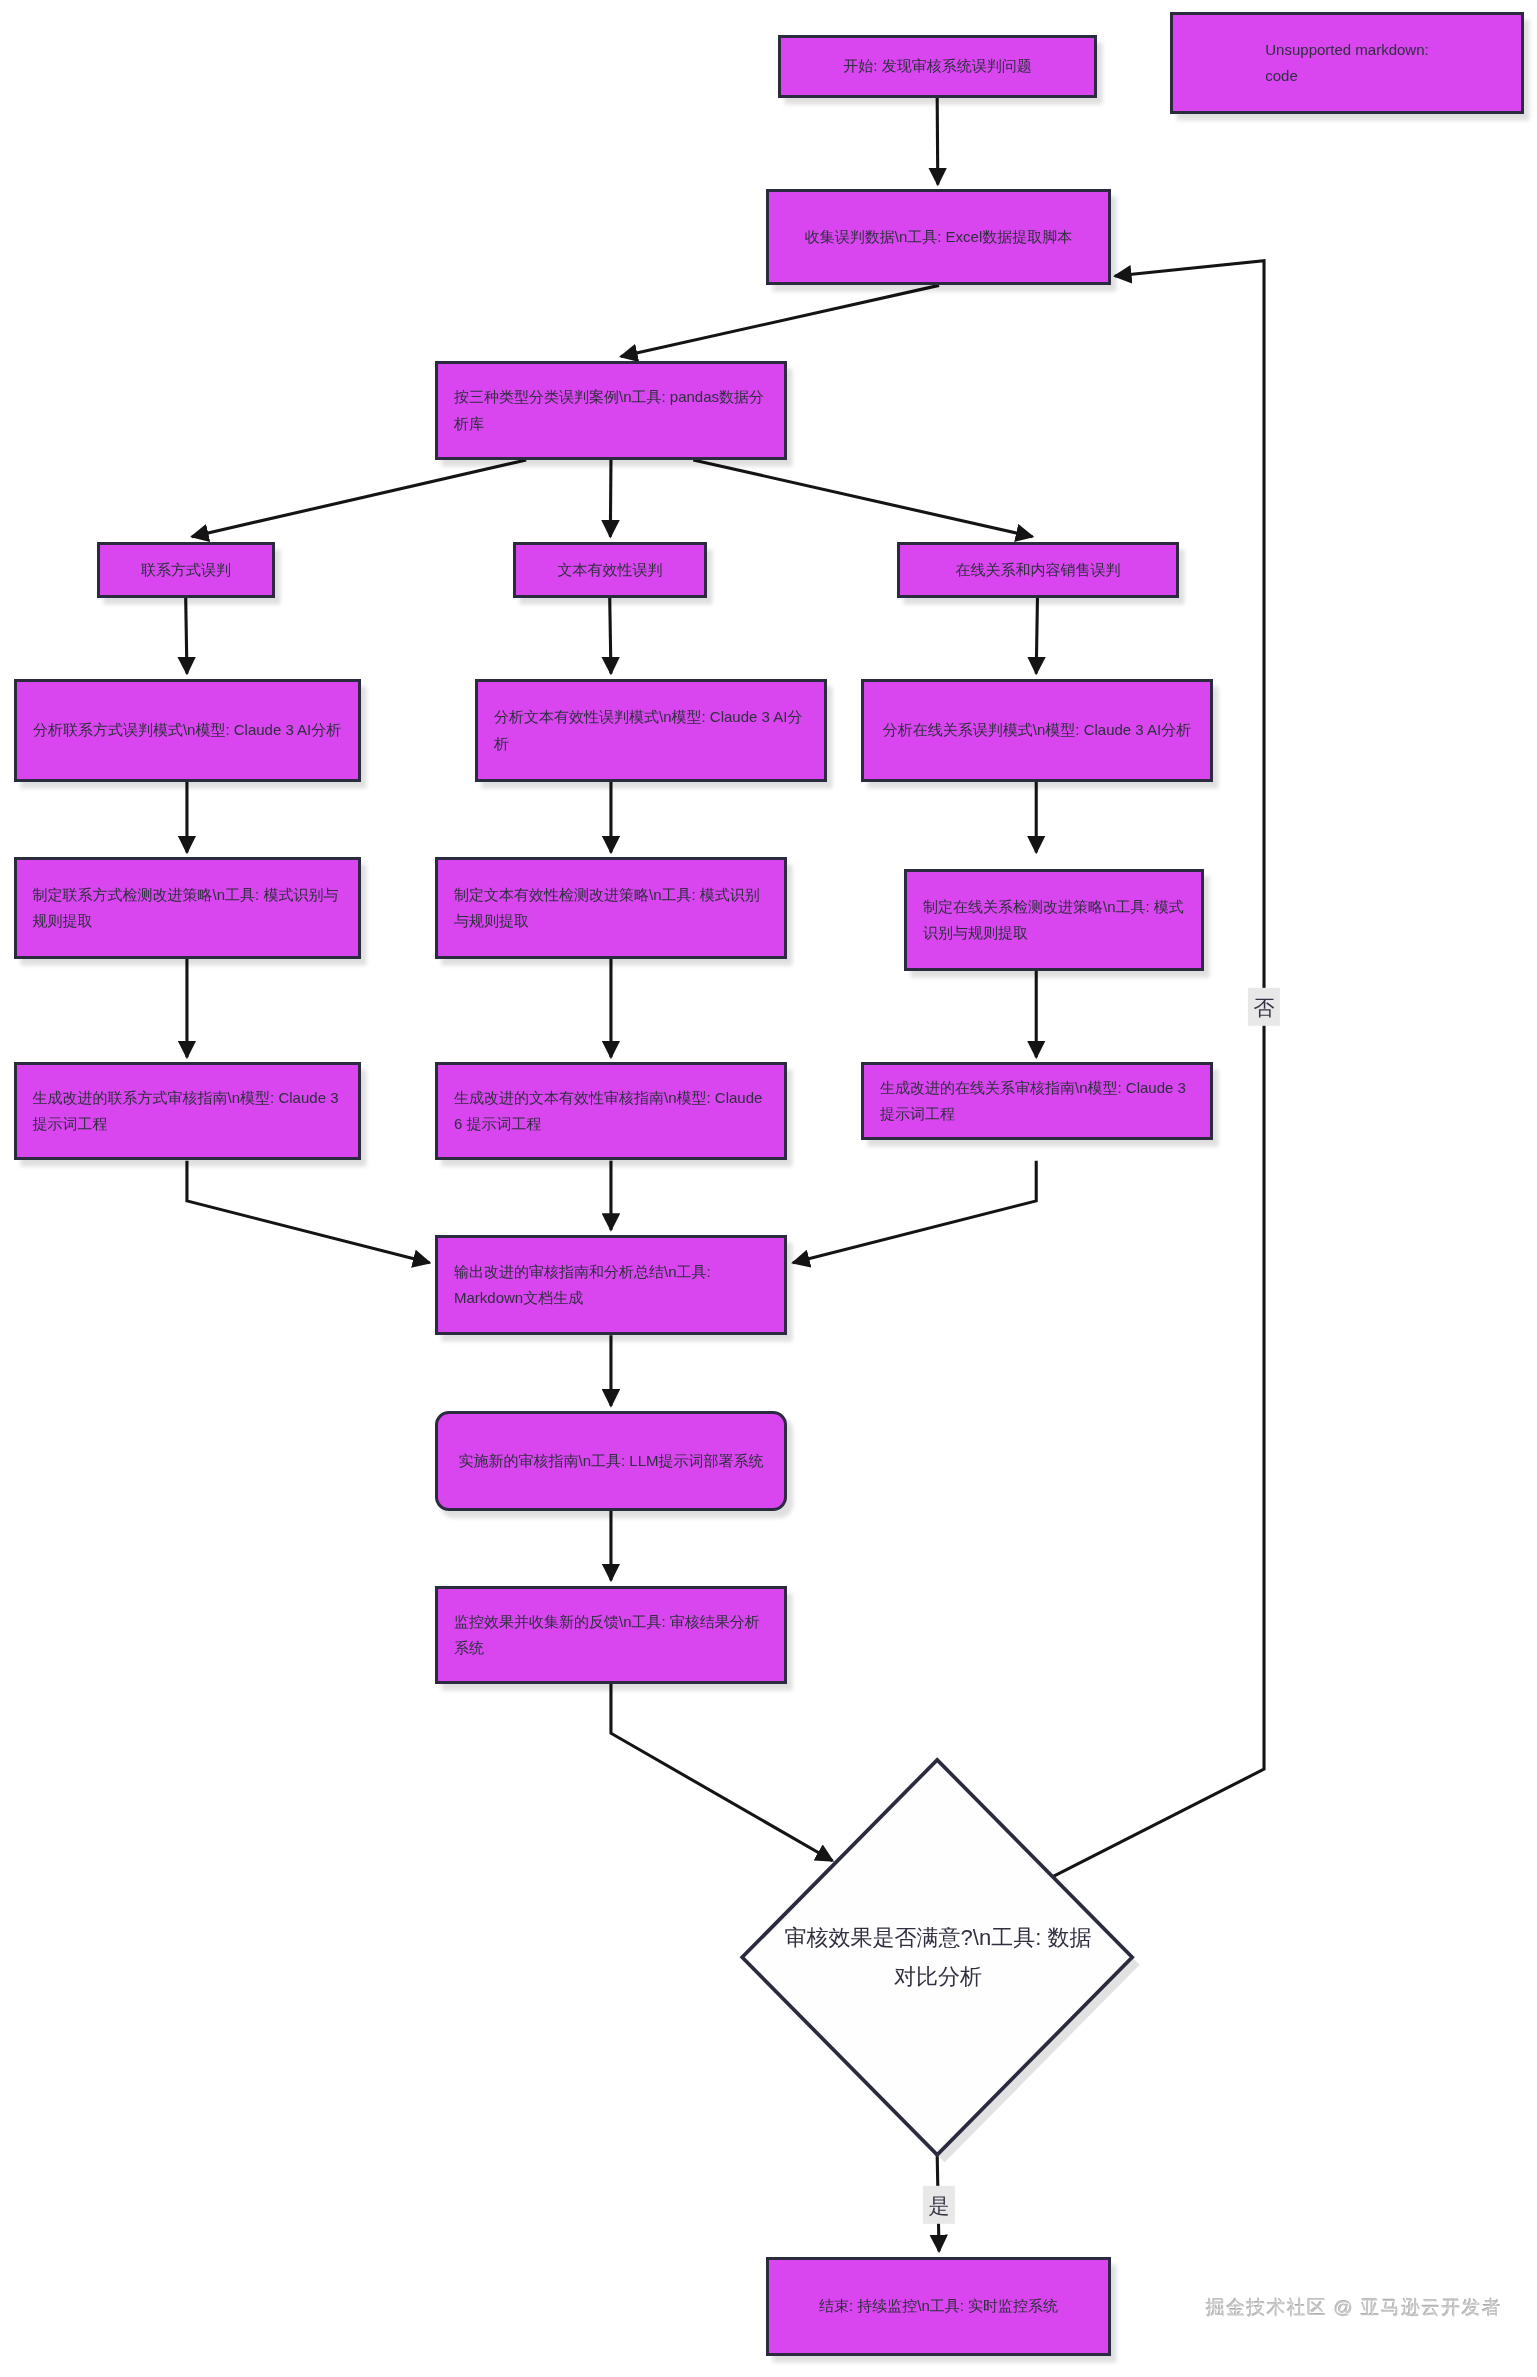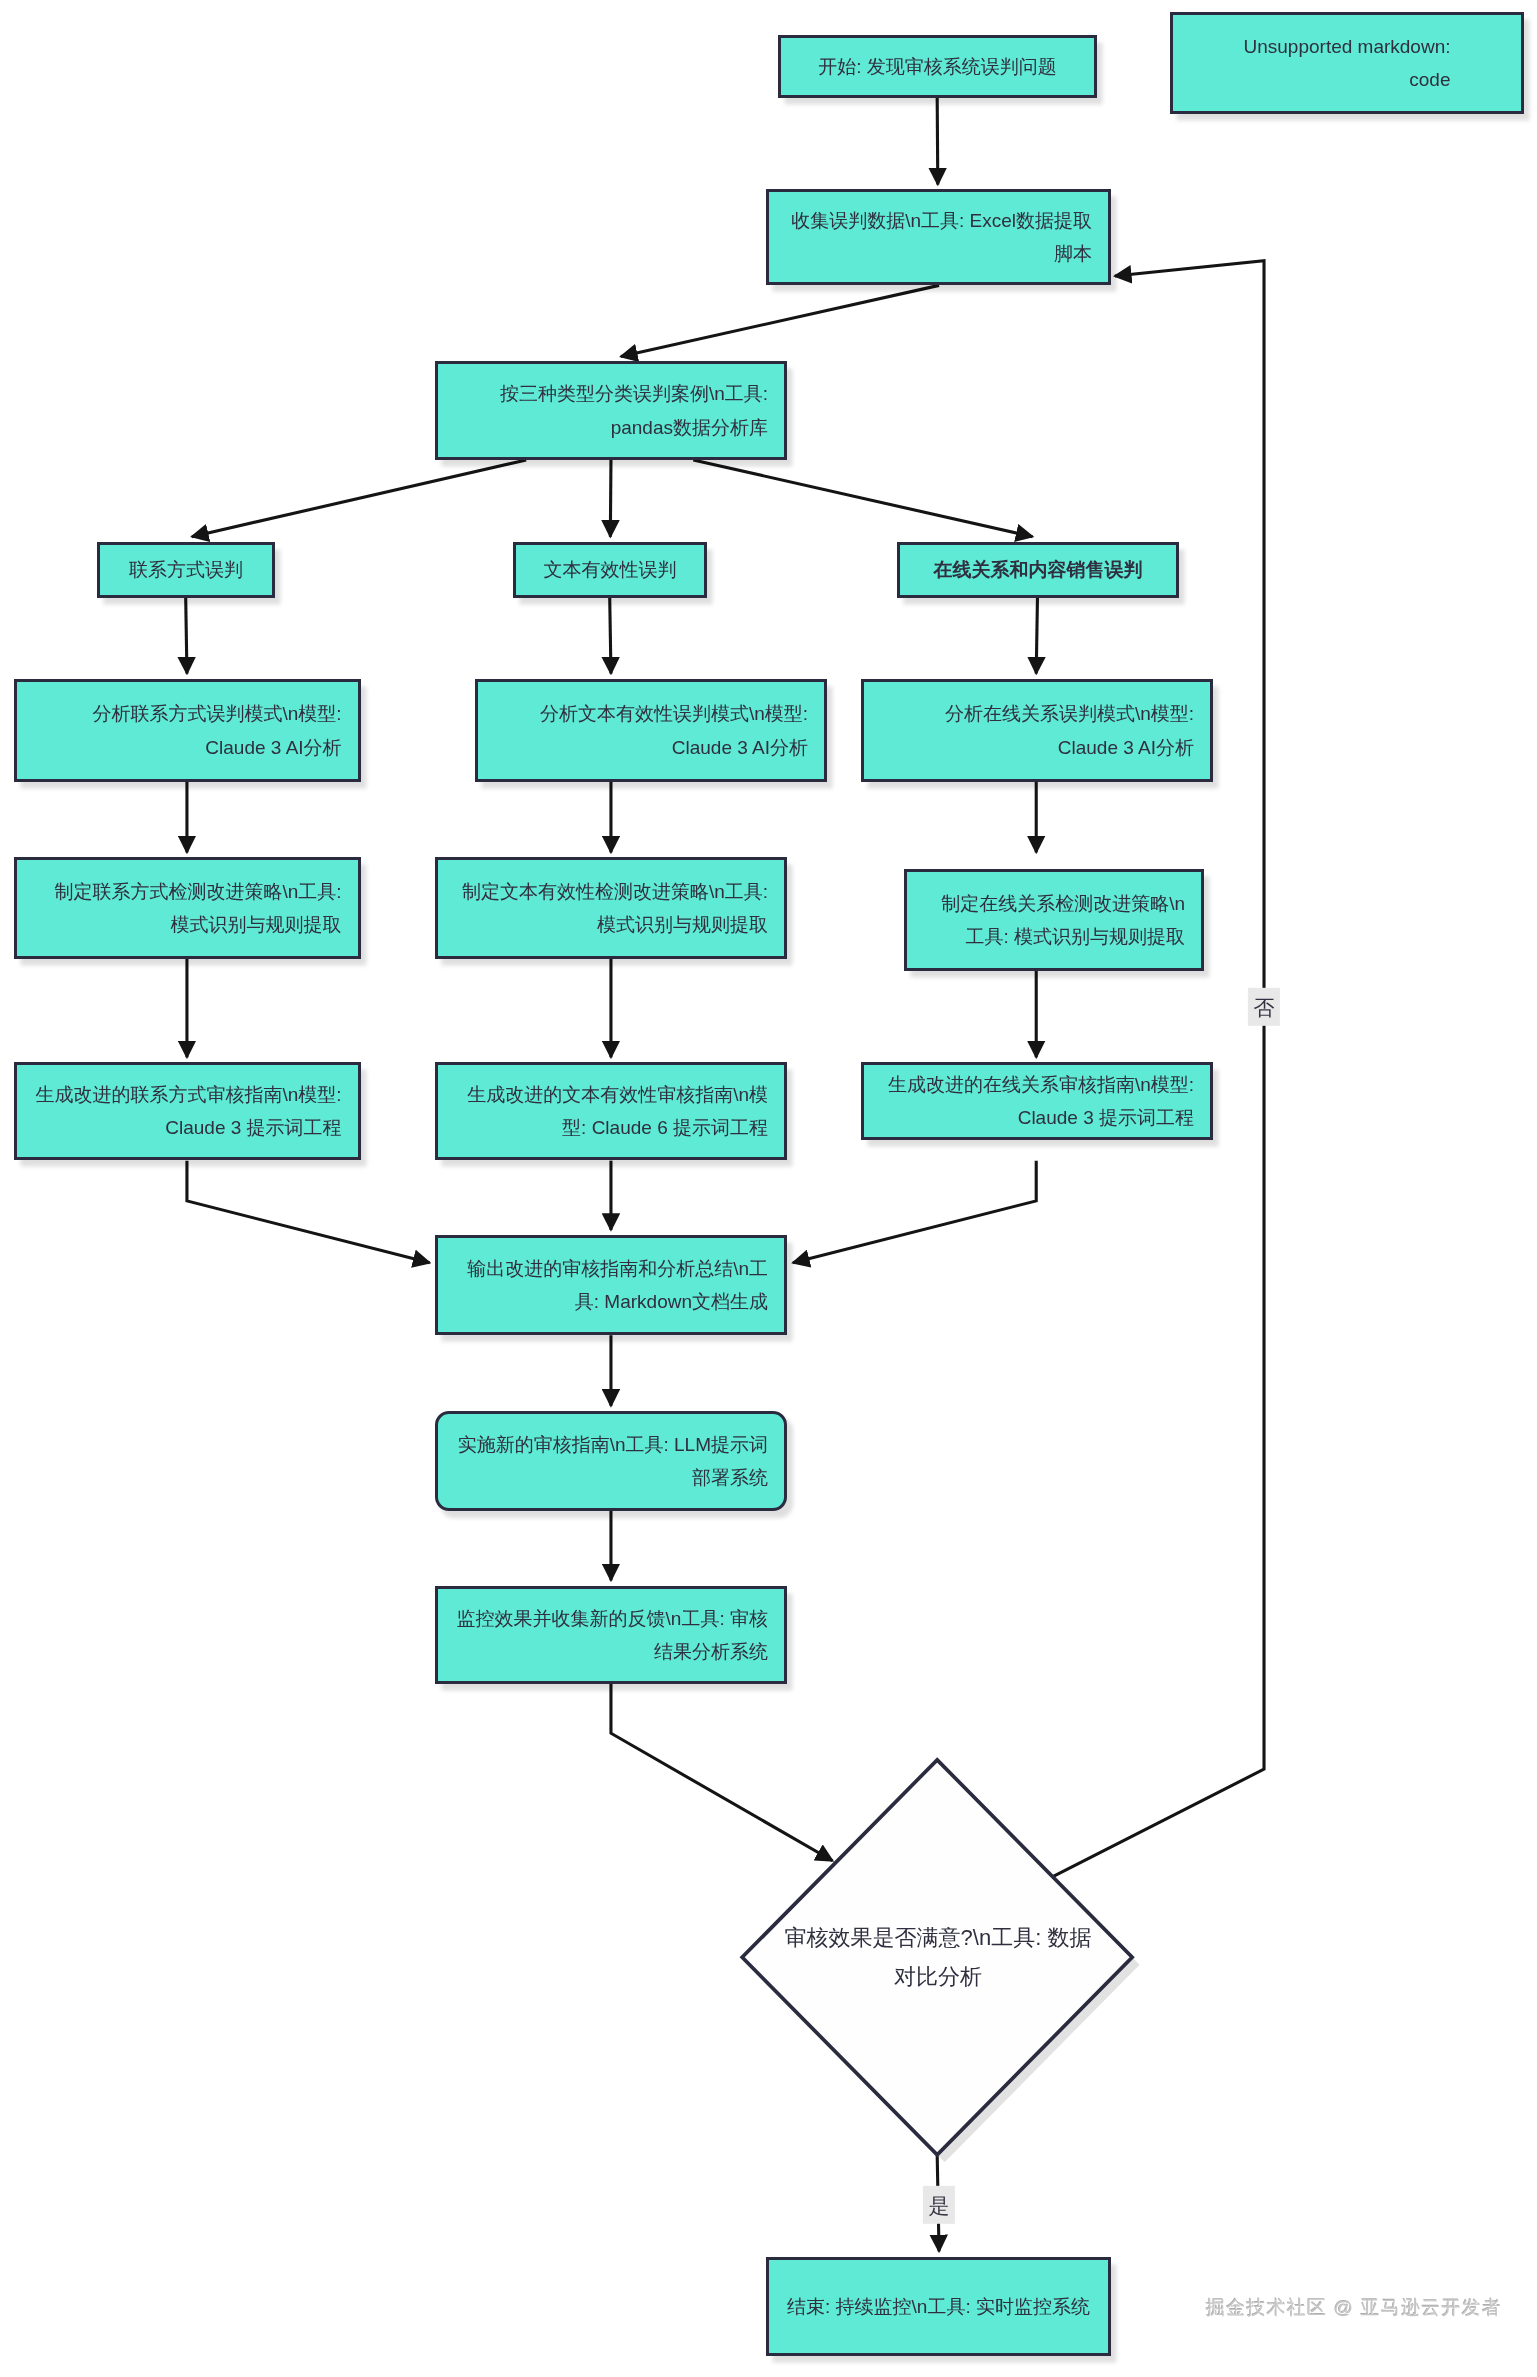--- a/index.html
+++ b/index.html
@@ -3,24 +3,24 @@
 <meta charset="utf-8">
 <style>
   html,body{margin:0;padding:0;background:#ffffff;}
   .canvas{
     position:relative;width:1537px;height:2377px;background:#ffffff;overflow:hidden;
     font-family:"Liberation Sans","DejaVu Sans",sans-serif;color:#2f2f3f;
   }
   .edges{position:absolute;left:0;top:0;width:1537px;height:2377px;}
   .node{
     position:absolute;box-sizing:border-box;
-    display:flex;align-items:center;justify-content:center;text-align:right;
-    border:3.7px solid #2b2b40;background:#5eead4;
+    display:flex;align-items:center;justify-content:center;text-align:left;
+    border:3.7px solid #2b2b40;background:#d946ef;
     box-shadow:5.6px 6.8px 4.3px rgba(0,0,0,0.13);
-    font-size:19px;line-height:1.75;white-space:pre-line;
+    font-size:15px;line-height:1.75;white-space:pre-line;
     padding:2.5px 16px;color:#2f2f3f;
   }
   .diamond-label{
     position:absolute;box-sizing:border-box;
     display:flex;align-items:center;justify-content:center;text-align:center;
     font-size:22px;line-height:1.75;white-space:pre-line;color:#2f2f3f;
   }
   .edge-label{
     position:absolute;transform:translate(-50%,-50%);
     background:#e8e8e8;color:#333344;
@@ -76,21 +76,21 @@
 code</div>
 
   <div class="node" style="left:766px;top:189px;width:345px;height:96px;">收集误判数据\n工具: Excel数据提取脚本</div>
 
   <div class="node" style="left:435px;top:361px;width:352px;height:99px;">按三种类型分类误判案例\n工具: pandas数据分析库</div>
 
   <div class="node" style="left:97px;top:542px;width:178px;height:56px;padding:2.5px 6.2px;">联系方式误判</div>
 
   <div class="node" style="left:513px;top:542px;width:194px;height:56px;padding:2.5px 6.2px;">文本有效性误判</div>
 
-  <div class="node" style="left:897px;top:542px;width:282px;height:56px;padding:2.5px 6.2px;font-weight:bold;">在线关系和内容销售误判</div>
+  <div class="node" style="left:897px;top:542px;width:282px;height:56px;padding:2.5px 6.2px;">在线关系和内容销售误判</div>
 
   <div class="node" style="left:13.6px;top:679px;width:347px;height:103px;">分析联系方式误判模式\n模型: Claude 3 AI分析</div>
 
   <div class="node" style="left:435px;top:679px;width:352px;height:103px;margin-left:40px;">分析文本有效性误判模式\n模型: Claude 3 AI分析</div>
 
   <div class="node" style="left:861px;top:679px;width:352px;height:103px;">分析在线关系误判模式\n模型: Claude 3 AI分析</div>
 
   <div class="node" style="left:13.6px;top:857px;width:347px;height:102px;">制定联系方式检测改进策略\n工具: 模式识别与规则提取</div>
 
   <div class="node" style="left:435px;top:857px;width:352px;height:102px;">制定文本有效性检测改进策略\n工具: 模式识别与规则提取</div>

